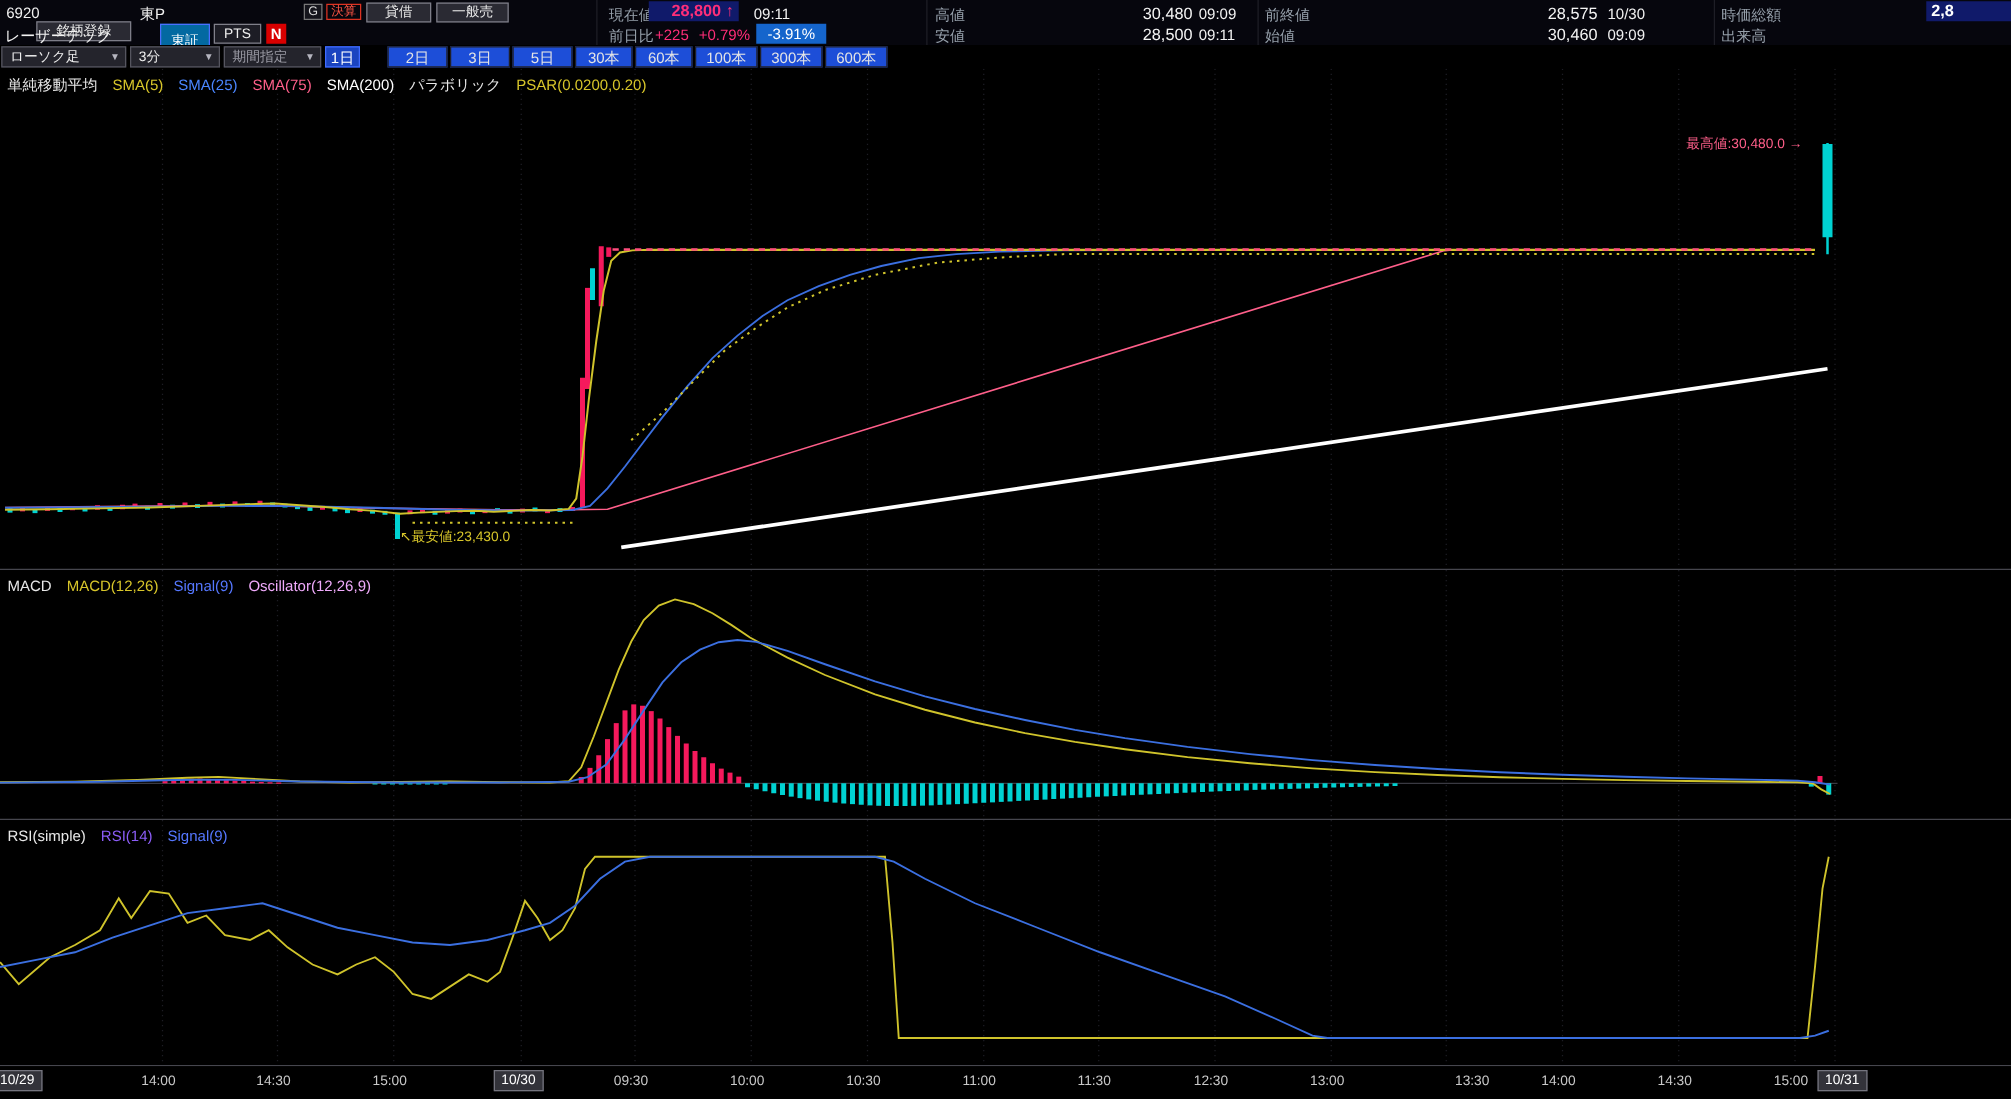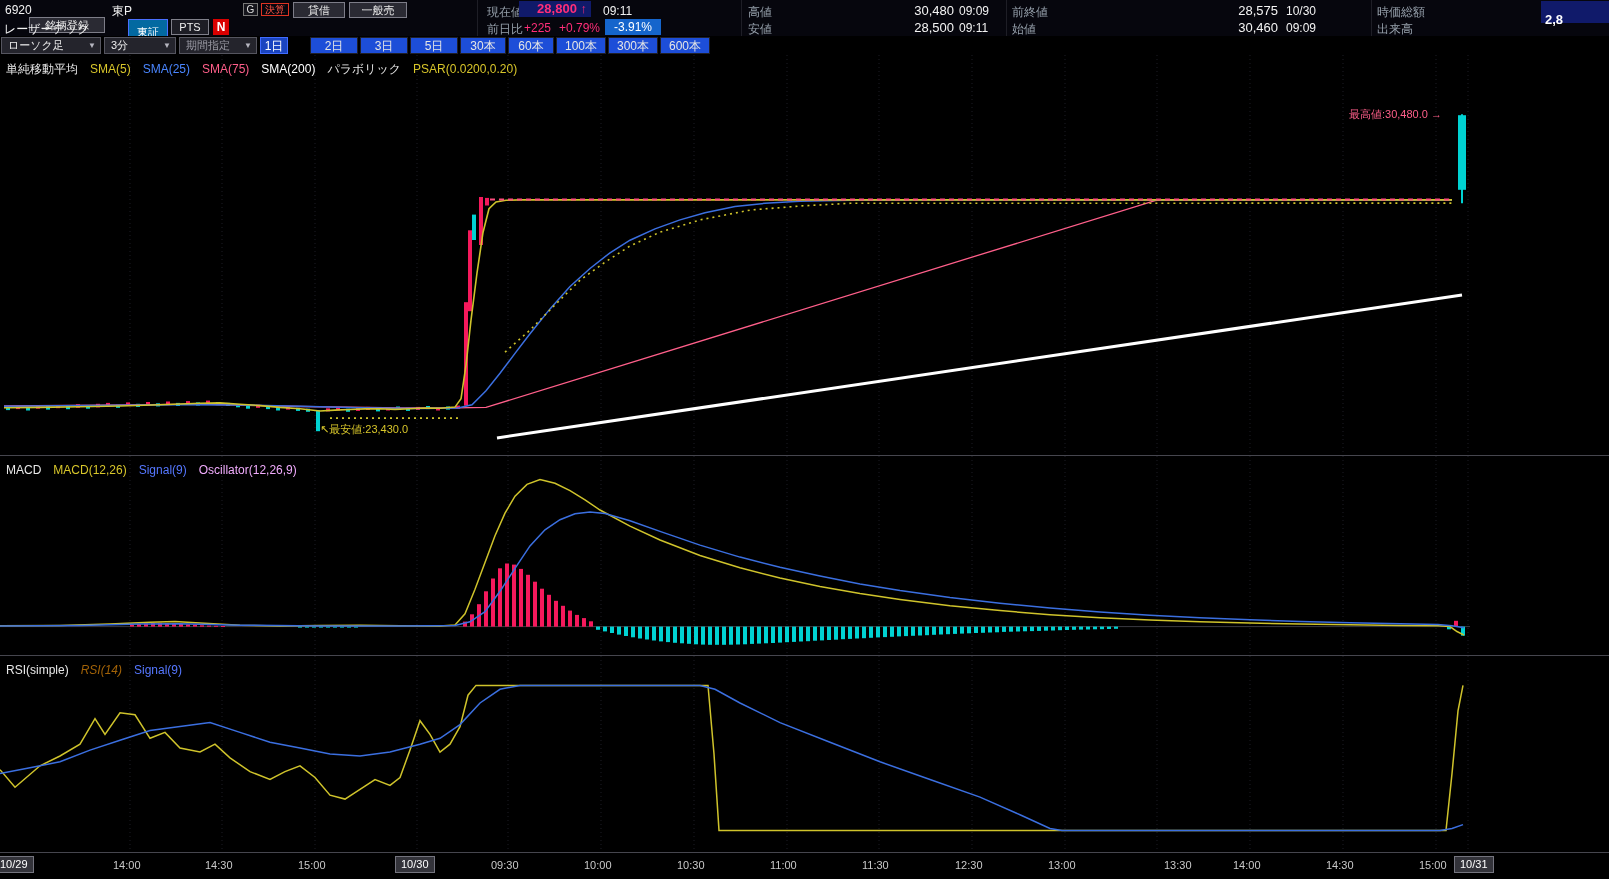--- a/index.html
+++ b/index.html
@@ -11,21 +11,21 @@
   .wht{color:#f2f2f2;font-size:12px;white-space:nowrap}
   .val{color:#f4f4f4;font-size:13px;white-space:nowrap}
   .pink{color:#ff2e78;font-size:12px;font-weight:normal;white-space:nowrap}
   .btn{background:#2a2a33;border:1px solid #7d7d88;color:#e9e9e9;font-size:11px;height:16px;line-height:13px;padding:0 4px;cursor:pointer;white-space:nowrap}
   .excbtn{background:#0369a1;border:1px solid #4a6fff;color:#fff;font-size:11px;height:26px;cursor:pointer}
   .ptsbtn{background:#1d1d25;border:1px solid #80808a;color:#eee;font-size:11px;height:16px;cursor:pointer}
   .nicon{width:16px;height:16px;background:#d90000;color:#fff;font-weight:bold;font-size:12px;text-align:center;line-height:16px;cursor:pointer}
   .gbtn{width:15px;height:13px;background:#15151c;border:1px solid #777;color:#ddd;font-size:10px;text-align:center;line-height:11px;cursor:pointer}
   .kessan{height:13px;border:1px solid #d32;color:#ff5544;font-size:10px;line-height:11px;padding:0 3px;cursor:pointer}
   .pricebox{background:#101a6a;color:#ff2e78;font-weight:bold;font-size:13px;text-align:right;padding:0 4px;height:16px;line-height:16px;white-space:nowrap}
-  .capbox{background:#101a6a;color:#fff;font-weight:bold;font-size:13px;text-align:left;padding:11px 4px;height:16px;line-height:16px;white-space:nowrap}
+  .capbox{background:#101a6a;color:#fff;font-weight:bold;font-size:13px;text-align:left;padding:0 4px;height:16px;line-height:16px;white-space:nowrap}
   .chgbox{background:#1565cc;color:#fff;font-size:12px;text-align:center;height:16px;line-height:16px;white-space:nowrap}
   .vdiv{width:1px;height:36px;background:#1e1e26;top:0}
   .dd{background:#24242c;border:1px solid #55555f;height:17px;font-size:11px;color:#eee;display:flex;align-items:center;justify-content:space-between;padding:0 4px 0 6px;cursor:pointer;white-space:nowrap}
   .dd.dim{color:#9a9aa4}
   .dd .car{color:#b5b5bf;font-size:8px;margin-left:4px}
   .pbtn{position:absolute;top:37px;height:17px;font-size:12px;color:#e5e5e5;background:#1d4ed8;border:1px solid #202028;text-align:center;line-height:14px;cursor:pointer}
   .pbtn.sel{background:#1a44c0;border-color:#416cff;color:#fff}
   .legend{position:absolute;white-space:nowrap;z-index:5}
   .leg{font-size:12px;margin-right:12px}
   .sep{position:absolute;left:0;width:1609px;height:1px;background:#46464e}
@@ -356,21 +356,21 @@
       <line x1="972" y1="0" x2="972" y2="196" stroke="#1d1d24" stroke-width="1" stroke-dasharray="1,3"></line>
       <line x1="1065" y1="0" x2="1065" y2="196" stroke="#1d1d24" stroke-width="1" stroke-dasharray="1,3"></line>
       <line x1="1157" y1="0" x2="1157" y2="196" stroke="#1d1d24" stroke-width="1" stroke-dasharray="1,3"></line>
       <line x1="1250" y1="0" x2="1250" y2="196" stroke="#1d1d24" stroke-width="1" stroke-dasharray="1,3"></line>
       <line x1="1343" y1="0" x2="1343" y2="196" stroke="#1d1d24" stroke-width="1" stroke-dasharray="1,3"></line>
       <line x1="1436" y1="0" x2="1436" y2="196" stroke="#1d1d24" stroke-width="1" stroke-dasharray="1,3"></line>
       <line x1="1468" y1="0" x2="1468" y2="196" stroke="#1d1d24" stroke-width="1" stroke-dasharray="1,3"></line>
       <polyline points="0,113.7 15,131.3 40,109.8 60,100.0 80,88.2 95,62.7 105,78.4 120,56.8 135,58.8 150,82.3 165,76.4 180,92.1 200,96.0 215,88.2 230,101.9 250,115.6 270,123.5 285,115.6 300,109.8 315,121.5 330,139.2 345,143.1 360,133.3 375,123.5 390,129.4 400,121.5 410,94.1 420,64.7 430,78.4 440,96.0 450,88.2 460,70.6 468,39.2 476,29.4 700,29.4 708,29.4 714,98.0 719,174.4 730,174.4 1446,174.4 1452,117.6 1458,54.9 1463,29.4" fill="none" stroke="#cfc32b" stroke-width="1.5" stroke-dasharray="none"></polyline>
       <polyline points="0,117.6 30,111.7 60,105.8 90,94.1 120,84.3 150,74.5 180,70.6 210,66.6 240,76.4 270,86.2 300,92.1 330,98.0 360,100.0 390,96.0 420,88.2 440,82.3 460,68.6 480,47.0 500,33.3 520,29.4 700,29.4 715,33.3 740,47.0 780,66.6 830,86.2 880,105.8 930,123.5 980,141.1 1020,158.8 1050,172.5 1062,174.4 1440,174.4 1452,172.5 1463,168.6" fill="none" stroke="#3b6fe0" stroke-width="1.5" stroke-dasharray="none"></polyline>
     </svg>
-  <div id="rsi-legend" class="legend" style="left:6px;top:660px"><span class="leg" style="color: rgb(232, 232, 232);">RSI(simple)</span><span class="leg" style="color: #a16207; font-style: italic;">RSI(14)</span><span class="leg" style="color: rgb(85, 119, 255);">Signal(9)</span></div>
+  <div id="rsi-legend" class="legend" style="left:6px;top:660px"><span class="leg" style="color: rgb(232, 232, 232);">RSI(simple)</span><span class="leg" style="color: #8b5cf6;">RSI(14)</span><span class="leg" style="color: rgb(85, 119, 255);">Signal(9)</span></div>
 
   <div class="sep" style="top:852px"></div>
 
   <div id="time-axis">
       <span class="tick date-chip" style="left: -6px;">10/29</span>
       <span class="tick" style="left: 113px;">14:00</span>
       <span class="tick" style="left: 205px;">14:30</span>
       <span class="tick" style="left: 298px;">15:00</span>
       <span class="tick date-chip" style="left: 395px;">10/30</span>
       <span class="tick" style="left: 491px;">09:30</span>

